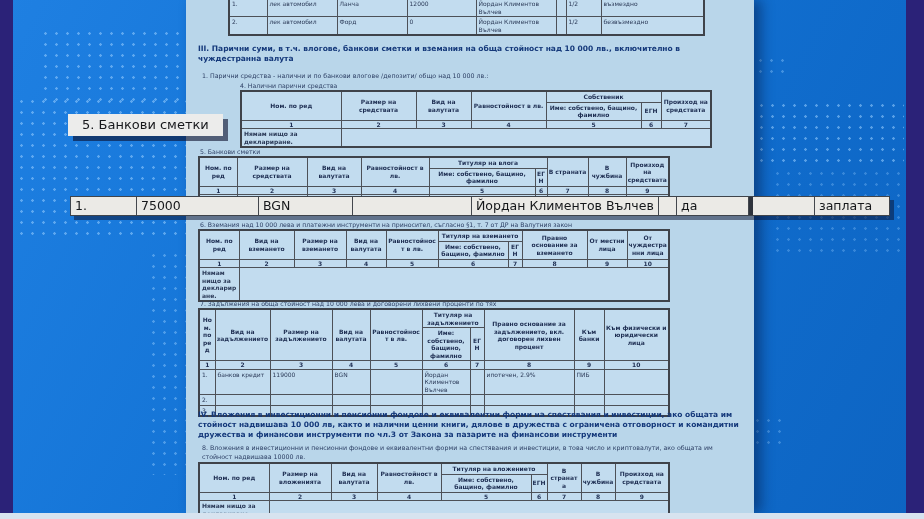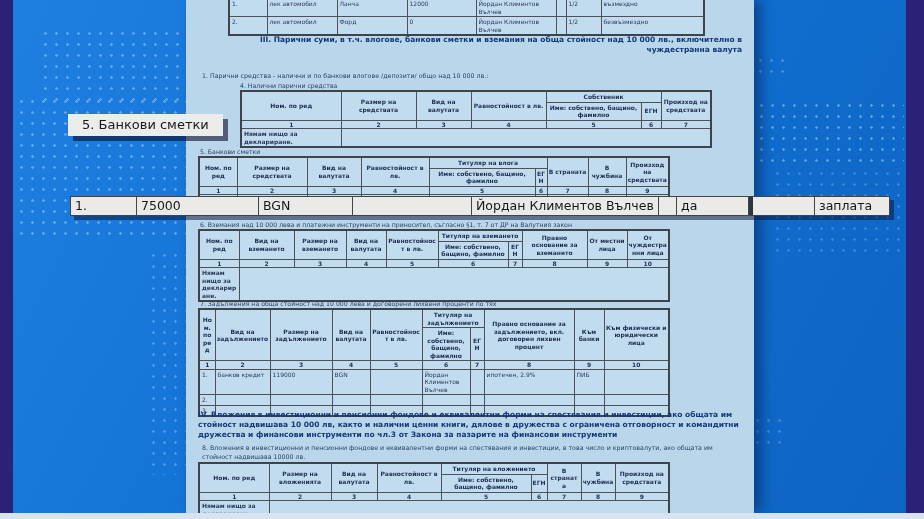--- a/index.html
+++ b/index.html
@@ -112,21 +112,21 @@
             <td>0</td>
             <td>Йордан Климентов Вълчев</td>
             <td></td>
             <td>1/2</td>
             <td>безвъзмездно</td>
           </tr>
     </tbody>
       </table>
   </div>
 
-  <div class="blk sec" style="left:12px;top:35px;width:544px;text-align:right;">III. Парични суми, в т.ч. влогове, банкови сметки и вземания на обща стойност над 10 000 лв., включително в чуждестранна валута</div>
+  <div class="blk sec" style="left:12px;top:44px;width:544px;">III. Парични суми, в т.ч. влогове, банкови сметки и вземания на обща стойност над 10 000 лв., включително в чуждестранна валута</div>
   <div class="blk sub" style="left:16px;top:72px;width:540px;">1. Парични средства - налични и по банкови влогове /депозити/ общо над 10 000 лв.:</div>
 
   <div class="blk cap" style="left:54px;top:82px;">4. Налични парични средства</div>
   <div class="blk" style="left:54px;top:90px;">
     <table style="width:470px;">
       <colgroup>
           <col style="width:100px">
           <col style="width:75px">
           <col style="width:55px">
           <col style="width:75px">

